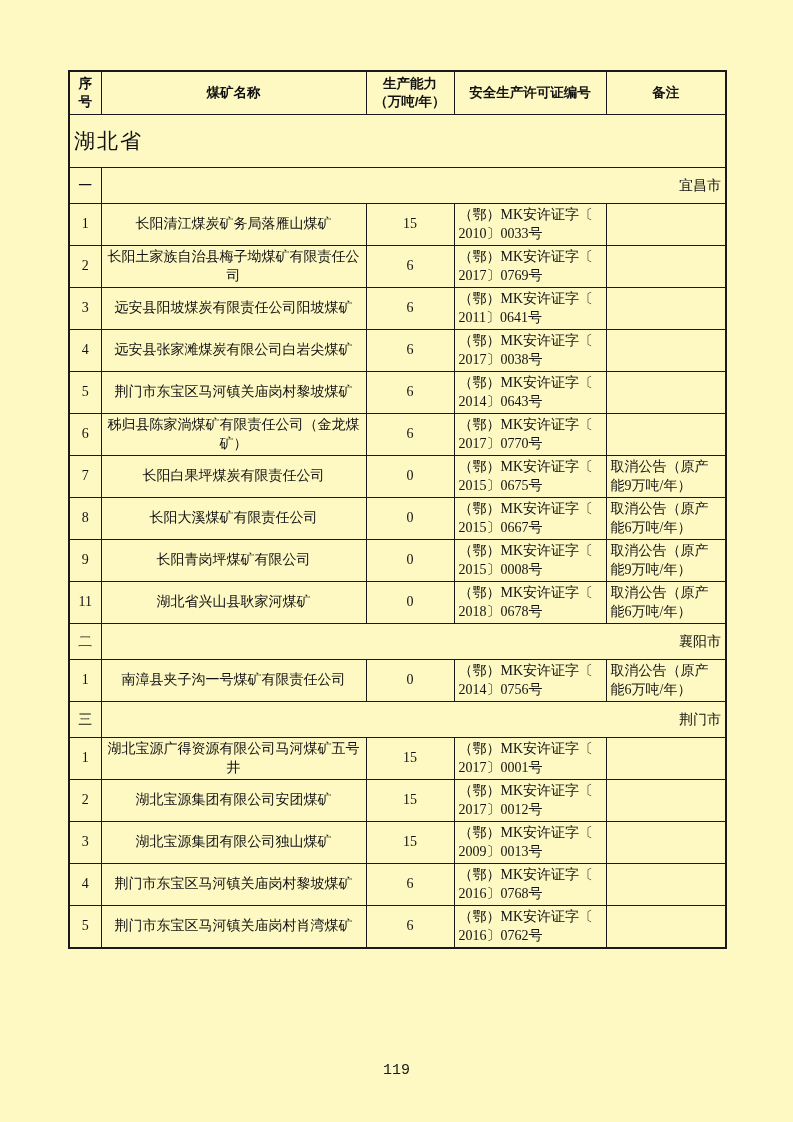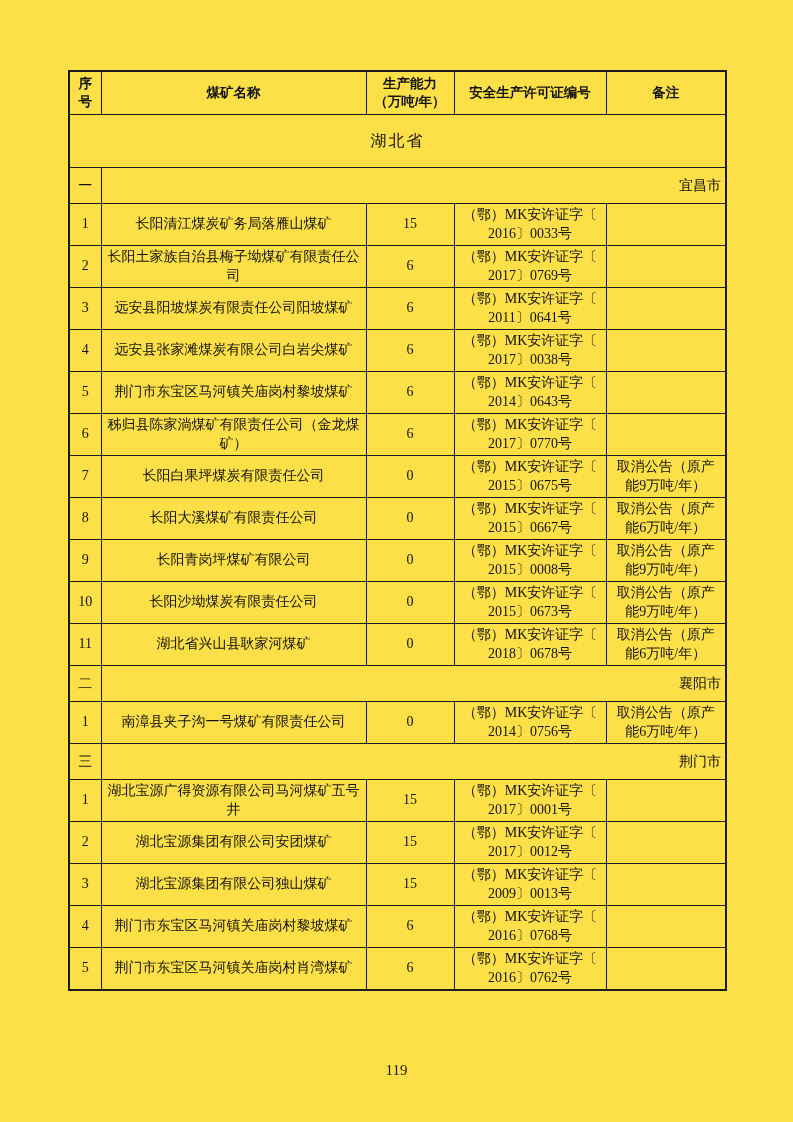--- a/index.html
+++ b/index.html
@@ -10,21 +10,21 @@
   body {
     width: 793px;
     height: 1122px;
     position: relative;
     font-family: "Liberation Serif", "DejaVu Serif", serif;
     color: #121212;
   }
   .page {
     position: absolute;
     inset: 0;
-    background: #fde047;
+    background: #fef9c3;
   }
   table.mine-table {
     position: absolute;
     left: 68px;
     top: 70px;
     width: 657px;
     border-collapse: collapse;
     table-layout: fixed;
     border: 2.5px solid #1a1a1a;
   }
@@ -38,22 +38,22 @@
   tr.header-row th {
     height: 40px;
     font-family: "Liberation Sans", "DejaVu Sans", sans-serif;
     font-weight: bold;
     font-size: 13.5px;
     text-align: center;
     line-height: 1.3;
   }
   tr.province-row td {
     height: 50px;
-    text-align: center;
-    font-size: 16px;
+    text-align: left;
+    font-size: 21px;
     letter-spacing: 2px;
   }
   tr.city-row td {
     height: 33px;
     font-size: 14px;
   }
   td.city-index {
     text-align: center;
   }
   td.city-name {
@@ -68,35 +68,36 @@
   td.cell-no,
   td.cell-capacity {
     text-align: center;
   }
   td.cell-name {
     text-align: center;
     padding: 2px 7px;
   }
   td.cell-license,
   td.cell-remark {
-    text-align: center;
+    text-align: left;
     font-size: 13.5px;
     padding: 2px 3px;
   }
   .line {
     display: block;
   }
   .page-number {
     position: absolute;
     left: 0;
     right: 0;
     top: 1062px;
     text-align: center;
     font-size: 15px;
     color: #1a1a1a;
+    font-family: Liberation Mono, monospace;
   }
 </style>
 </head>
 <body>
 
 <div class="page">
 
   <table class="mine-table">
     <colgroup>
       <col style="width:32px">
@@ -131,21 +132,21 @@
             <span class="line">1</span>
           </td>
           <td class="cell-name">
             <span class="line">长阳清江煤炭矿务局落雁山煤矿</span>
           </td>
           <td class="cell-capacity">
             <span class="line">15</span>
           </td>
           <td class="cell-license">
             <span class="line">（鄂）MK安许证字〔</span>
-            <span class="line">2016〕0033号</span>
+            <span class="line">2010〕0033号</span>
           </td>
           <td class="cell-remark"></td>
         </tr>
         <tr class="data-row">
           <td class="cell-no">
             <span class="line">2</span>
           </td>
           <td class="cell-name">
             <span class="line">长阳土家族自治县梅子坳煤矿有限责任公司</span>
           </td>
@@ -274,39 +275,20 @@
             <span class="line">（鄂）MK安许证字〔</span>
             <span class="line">2015〕0008号</span>
           </td>
           <td class="cell-remark">
             <span class="line">取消公告（原产</span>
             <span class="line">能9万吨/年）</span>
           </td>
         </tr>
         <tr class="data-row">
           <td class="cell-no">
-            <span class="line">10</span>
-          </td>
-          <td class="cell-name">
-            <span class="line">长阳沙坳煤炭有限责任公司</span>
-          </td>
-          <td class="cell-capacity">
-            <span class="line">0</span>
-          </td>
-          <td class="cell-license">
-            <span class="line">（鄂）MK安许证字〔</span>
-            <span class="line">2015〕0673号</span>
-          </td>
-          <td class="cell-remark">
-            <span class="line">取消公告（原产</span>
-            <span class="line">能9万吨/年）</span>
-          </td>
-        </tr>
-        <tr class="data-row">
-          <td class="cell-no">
             <span class="line">11</span>
           </td>
           <td class="cell-name">
             <span class="line">湖北省兴山县耿家河煤矿</span>
           </td>
           <td class="cell-capacity">
             <span class="line">0</span>
           </td>
           <td class="cell-license">
             <span class="line">（鄂）MK安许证字〔</span>

